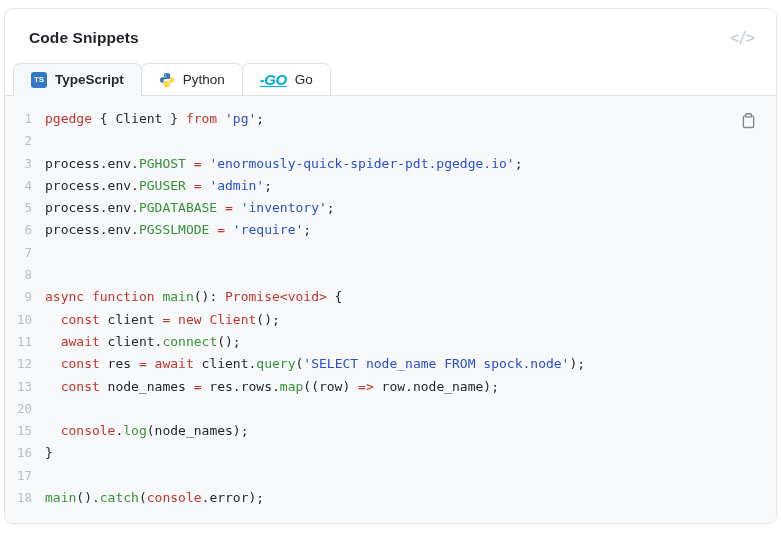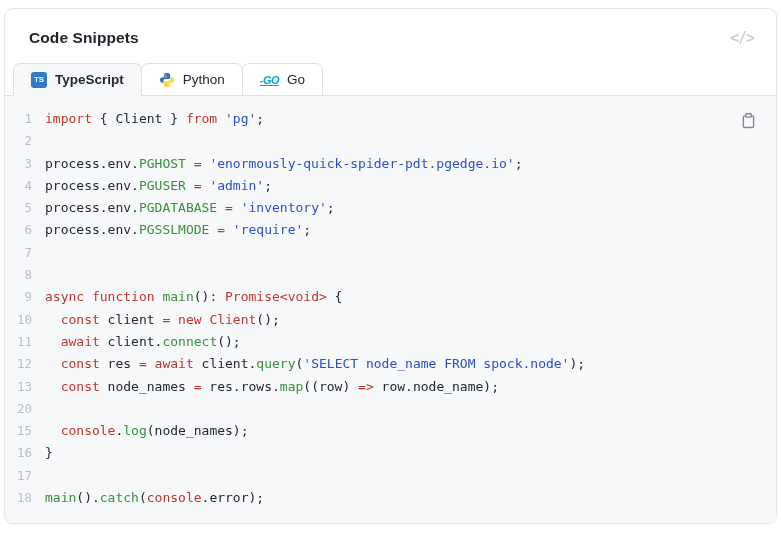--- a/index.html
+++ b/index.html
@@ -30,21 +30,21 @@
     border-radius:7px 7px 0 0; margin-left:-1px; cursor:pointer;
     font-size:13.5px; color:#24292f; white-space:nowrap;
   }
   .tab:first-child{margin-left:0;}
   .tab.active{background:var(--codebg); font-weight:700; border-bottom:1px solid var(--codebg);}
   .ts-badge{
     width:16px; height:16px; border-radius:3px; background:#3178c6; color:#fff;
     font-size:8px; font-weight:700; display:flex; align-items:center; justify-content:center;
   }
   .go-logo{
-    color:#00acd7; font-weight:800; font-style:italic; font-size:11px;
+    color:#00acd7; font-weight:800; font-style:italic; font-size:15px;
     letter-spacing:-0.5px;
     text-decoration:underline;
   }
   
   .code-area{
     flex:1; background:var(--codebg); border-top:1px solid #e0e4e9;
     position:relative; padding:12px 0 0; overflow:hidden;
   }
   .code-line{display:flex; height:22.3px; line-height:22.3px;
     font-family:"DejaVu Sans Mono","Liberation Mono",monospace; font-size:13px;}
@@ -96,21 +96,21 @@
       <span style="display:flex;">
         <svg width="17" height="17" viewBox="0 0 16 16" fill="none" stroke="#80878f" stroke-width="1.3">
           <rect x="3.2" y="3.6" width="9.6" height="11" rx="1.2"></rect>
           <rect x="5.4" y="1.6" width="5.2" height="3.2" rx="0.8" fill="#f7f8fa"></rect>
         </svg>
       </span>
     </button>
     <div>
         <div class="code-line">
           <span class="ln">1</span>
-          <span class="lc"><span class="tok-k">import</span><span class="tok-p"> { Client } </span><span class="tok-k">from</span><span class="tok-p"> </span><span class="tok-s">'pg'</span><span class="tok-p">;</span></span>
+          <span class="lc"><span class="tok-k">pgedge</span><span class="tok-p"> { Client } </span><span class="tok-k">from</span><span class="tok-p"> </span><span class="tok-s">'pg'</span><span class="tok-p">;</span></span>
         </div>
         <div class="code-line">
           <span class="ln">2</span>
           <span class="lc"></span>
         </div>
         <div class="code-line">
           <span class="ln">3</span>
           <span class="lc"><span class="tok-p">process.env.</span><span class="tok-g">PGHOST</span><span class="tok-p"> </span><span class="tok-k">=</span><span class="tok-p"> </span><span class="tok-s">'enormously-quick-spider-pdt.pgedge.io'</span><span class="tok-p">;</span></span>
         </div>
         <div class="code-line">

